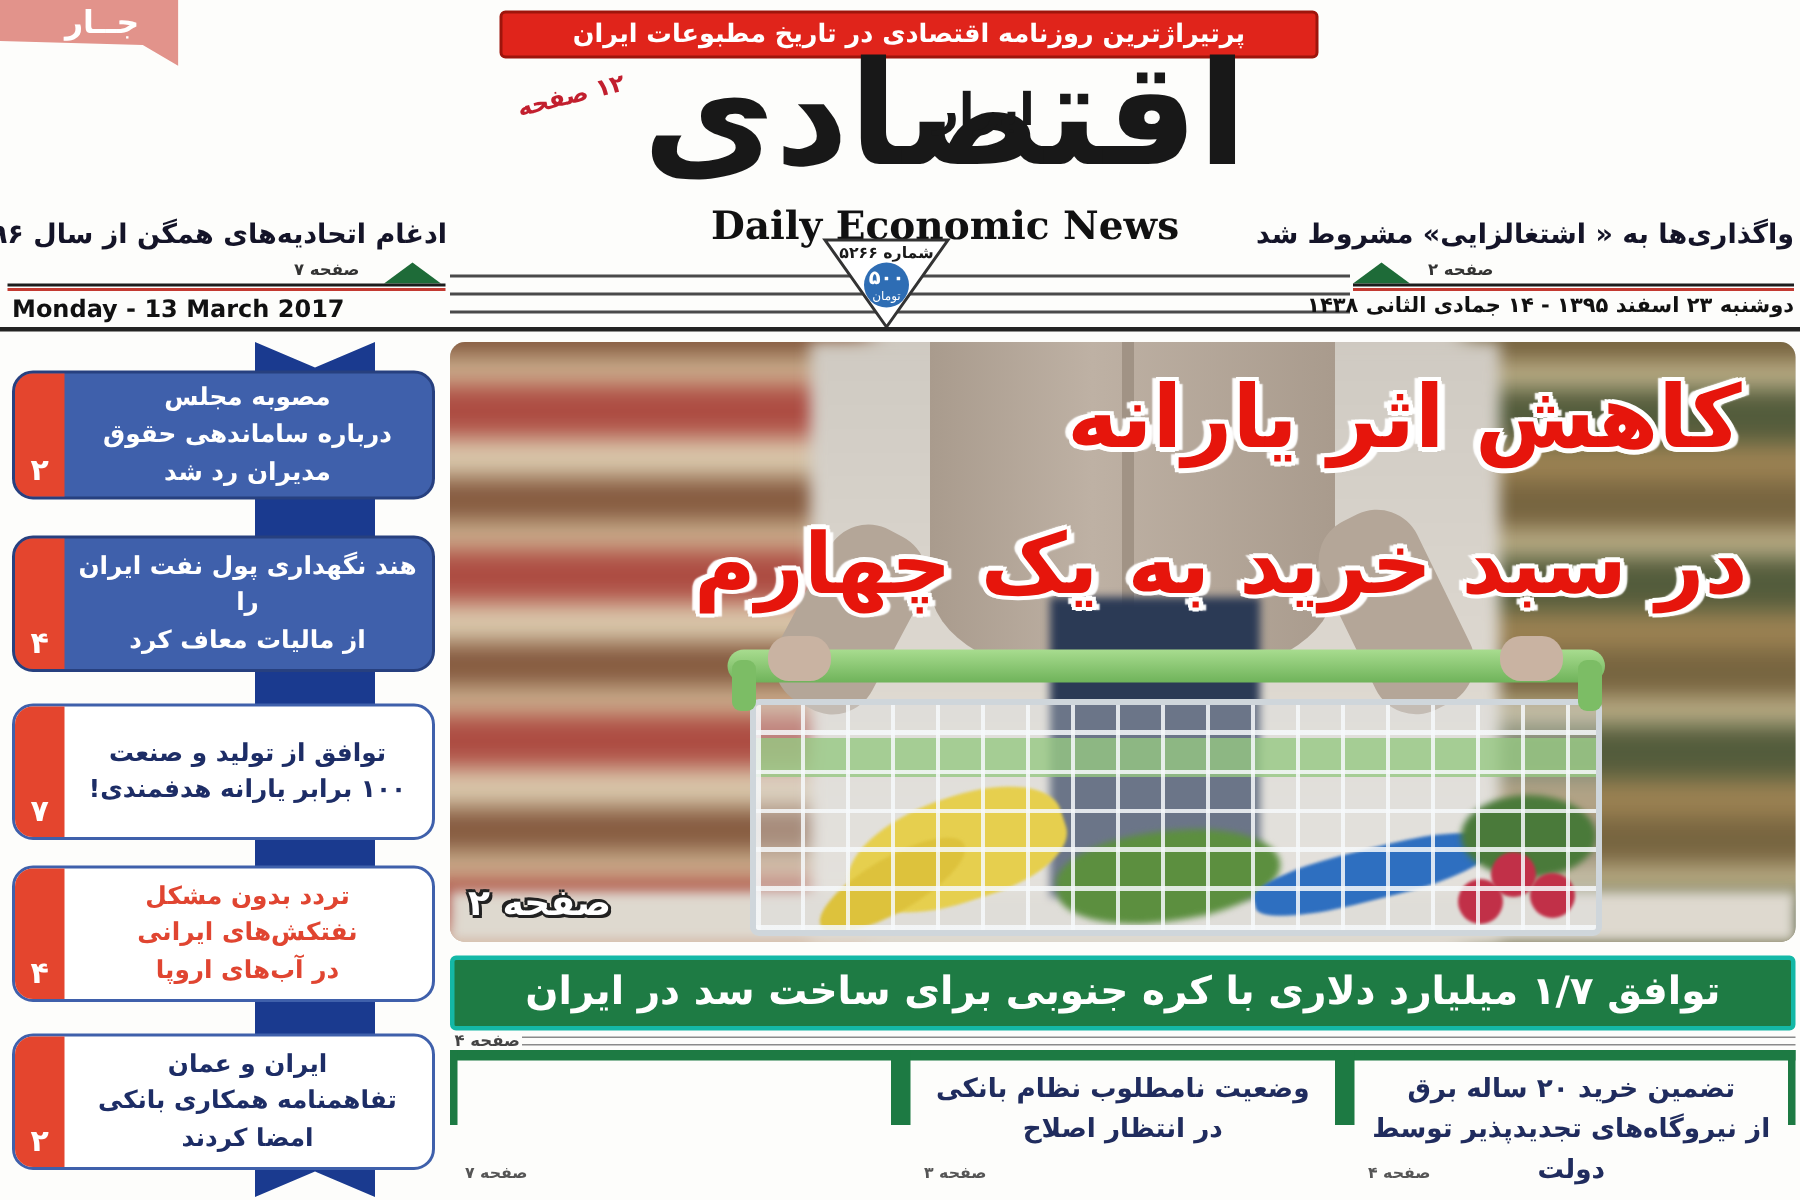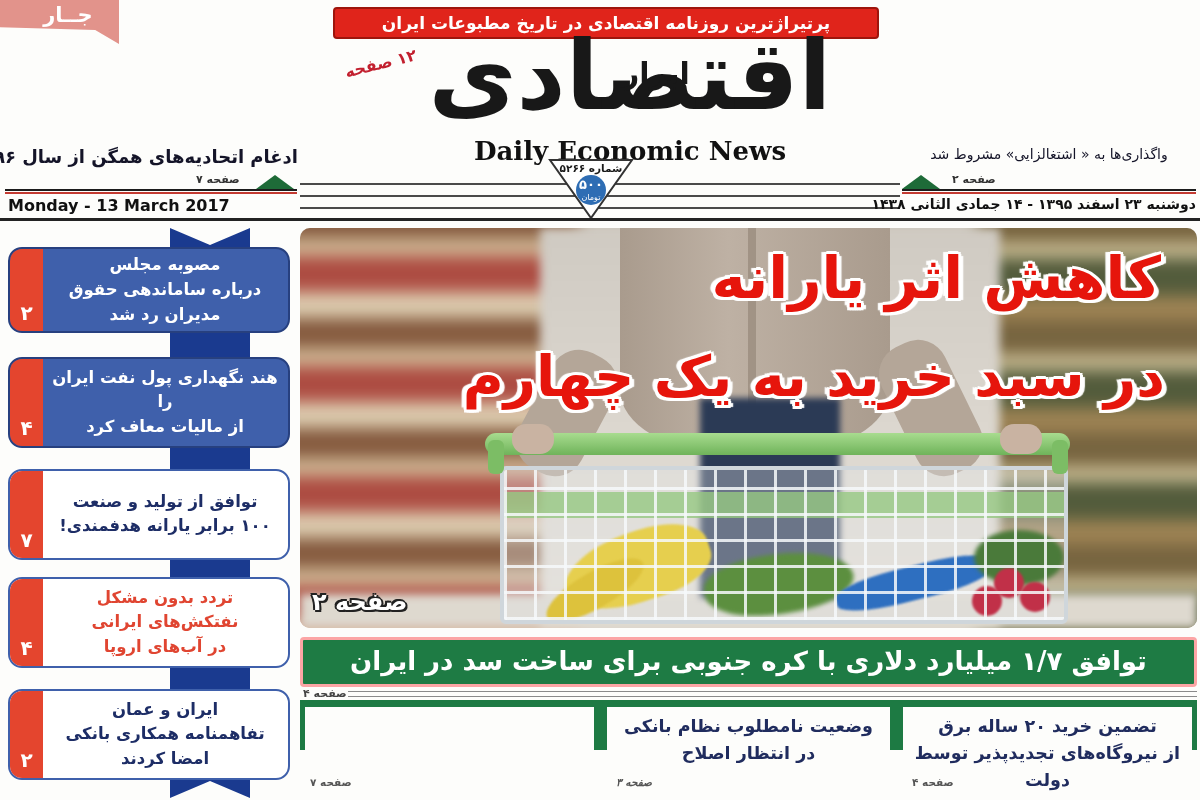--- a/index.html
+++ b/index.html
@@ -20,21 +20,21 @@
   .title-main{left:390px;top:26px;width:480px;font-size:96px;font-weight:bold;color:#181818;
               text-align:center;direction:rtl;line-height:1.05;}
   .title-en{left:390px;top:136px;width:480px;text-align:center;font-family:"DejaVu Serif",serif;
             font-weight:bold;font-size:26px;color:#111;}
   .issue-badge{left:547px;top:157px;}
 
   
   .hl-left{left:6px;top:146px;width:292px;text-align:center;font-weight:bold;font-size:18px;
            color:#141428;direction:rtl;white-space:nowrap;}
   .pg-left{left:196px;top:173px;font-size:11px;font-weight:bold;color:#333;direction:rtl;}
-  .hl-right{left:902px;top:146px;width:294px;text-align:center;font-weight:normal;font-size:14px;
+  .hl-right{left:902px;top:146px;width:294px;text-align:center;font-weight:bold;font-size:18px;
             color:#141428;direction:rtl;white-space:nowrap;}
   .pg-right{left:952px;top:173px;font-size:11px;font-weight:bold;color:#333;direction:rtl;}
   .rule-black{height:2px;background:#1c1c1c;}
   .rule-red{height:2px;background:#c33a31;}
   .tri-green{width:0;height:0;border-left:19px solid transparent;border-right:19px solid transparent;
              border-bottom:14px solid #1e6b38;}
   .midline{height:1.5px;background:#4a4a4a;}
   .date-en{left:8px;top:196px;font-weight:bold;font-size:16px;color:#111;}
   .date-fa{left:900px;top:196px;width:296px;text-align:center;font-weight:bold;font-size:14px;
            color:#111;direction:rtl;white-space:nowrap;}
@@ -109,21 +109,21 @@
          z-index:10;white-space:nowrap;}
   .lead2{right:32px;top:116px;font-size:56px;font-weight:bold;color:#e6150c;direction:rtl;
          z-index:10;white-space:nowrap;}
   .outline-white{text-shadow:3px 0 0 #fff,-3px 0 0 #fff,0 3px 0 #fff,0 -3px 0 #fff,
       2.5px 2.5px 0 #fff,-2.5px 2.5px 0 #fff,2.5px -2.5px 0 #fff,-2.5px -2.5px 0 #fff,
       5px 2px 1px #fff,-5px -2px 1px #fff;}
   .lead-page{left:12px;bottom:12px;font-size:24px;font-weight:bold;color:#fff;direction:rtl;z-index:10;
       text-shadow:2px 0 0 #222,-2px 0 0 #222,0 2px 0 #222,0 -2px 0 #222,2px 2px 0 #222,-2px -2px 0 #222;}
 
   
-  .band{left:300px;top:637px;width:897px;height:50px;background:#1e7b44;border:3px solid #fca5a5;
+  .band{left:300px;top:637px;width:897px;height:50px;background:#1e7b44;border:3px solid #14b8a6;
         border-radius:4px;box-sizing:border-box;color:#fff;font-weight:bold;font-size:26px;
         text-align:center;line-height:42px;direction:rtl;}
   .band-page{left:303px;top:687px;font-size:11px;font-weight:bold;color:#444;direction:rtl;}
   .band-line{left:348px;width:849px;height:1px;background:#8a8a8a;}
 
   
   .bot-bar{left:300px;top:700px;width:897px;height:7px;background:#1d7a43;}
   .bot-v{top:700px;width:13px;height:50px;background:#1d7a43;}
   .bot-edge{top:700px;width:5px;height:50px;background:#1d7a43;}
   .bcol{top:713px;height:60px;text-align:center;font-weight:bold;font-size:17.5px;line-height:1.55;
@@ -270,21 +270,21 @@
   <div class="abs bot-v" style="left:594px;"></div>
   <div class="abs bot-v" style="left:890px;"></div>
   <div class="abs bot-edge" style="left:1192px;"></div>
 
   <div class="abs bpage" style="left:310px;">صفحه ۷</div>
 
   <div class="abs bcol" style="left:611px;width:275px;">
     <div>وضعیت نامطلوب نظام بانکی</div>
     <div>در انتظار اصلاح</div>
   </div>
-  <div class="abs bpage" style="left:616px;font-style:italic;">صفحه ۳</div>
+  <div class="abs bpage" style="left:616px;">صفحه ۳</div>
 
   <div class="abs bcol" style="left:907px;width:281px;">
     <div>تضمین خرید ۲۰ ساله برق</div>
     <div>از نیروگاه‌های تجدیدپذیر توسط دولت</div>
   </div>
   <div class="abs bpage" style="left:912px;">صفحه ۴</div>
 
 </div>
 
 </body></html>

